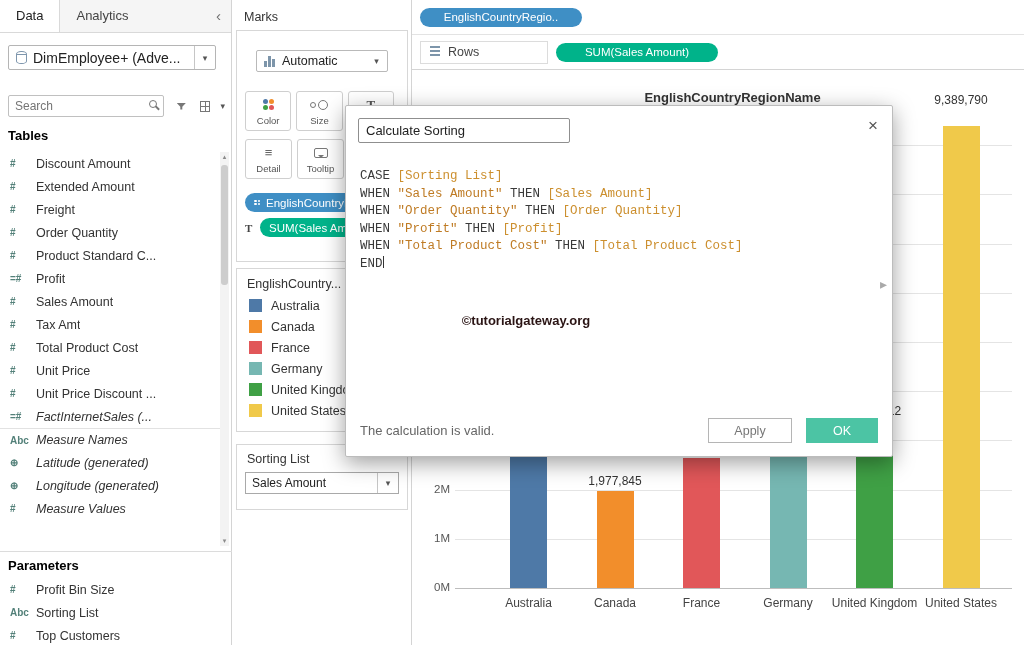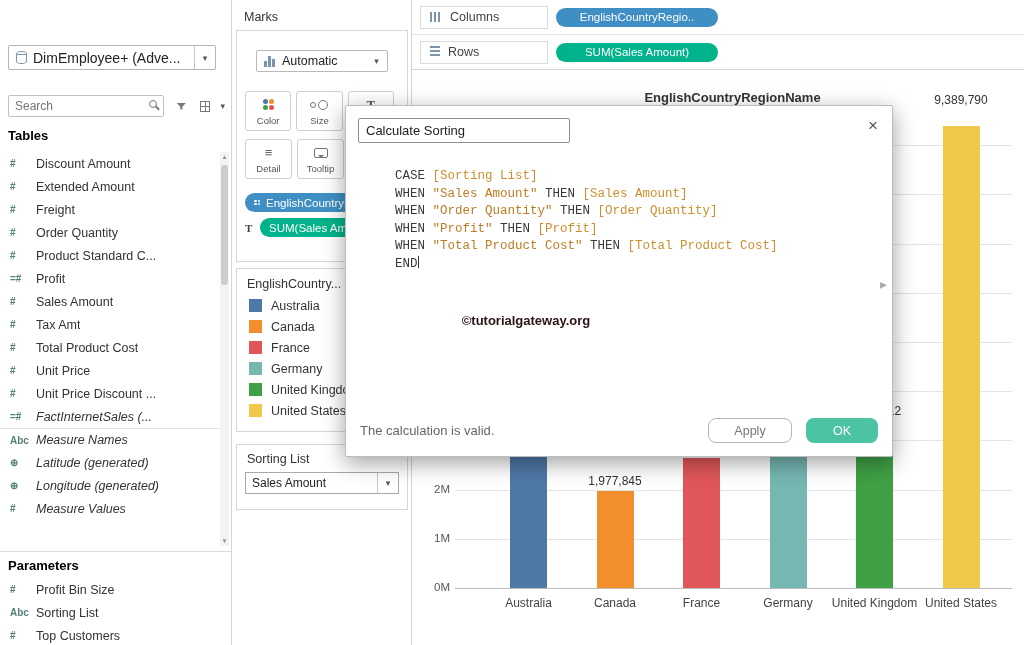--- a/index.html
+++ b/index.html
@@ -98,36 +98,41 @@
   .bar { position:absolute; width:37px; }
   .vlabel { position:absolute; width:100px; text-align:center; font-size:12px; color:#333; }
   .xlabel { position:absolute; width:88px; text-align:center; font-size:12px; color:#444; line-height:15px; }
   
   #dialog { position:absolute; left:345px; top:105px; width:548px; height:352px; background:#fff; border:1px solid #bcbcbc; border-radius:2px; box-shadow:0 6px 22px rgba(0,0,0,0.38); z-index:20; }
   .dlg-title-input { position:absolute; left:12px; top:12px; width:212px; height:25px; border:1px solid #8f8f8f; border-radius:2px; padding:0 7px; font-size:13px; color:#222; font-family:inherit; outline:none; }
   .dlg-ds { position:absolute; left:246px; top:18px; display:flex; align-items:center; color:#9a9a9a; font-size:11.5px; }
   .dlg-ds .db-icon { border-color:#a8a8a8; margin:0 6px 0 0; }
   .dlg-ds .db-icon::before { border-color:#a8a8a8; }
   .dlg-close { position:absolute; right:14px; top:10px; font-size:17px; color:#555; }
-  .dlg-formula { position:absolute; left:14px; top:62px; right:30px; font-family:"Liberation Mono","DejaVu Sans Mono",monospace; font-size:12.5px; line-height:17.5px; white-space:pre;margin-left:35px; }
+  .dlg-formula { position:absolute; left:14px; top:62px; right:30px; font-family:"Liberation Mono","DejaVu Sans Mono",monospace; font-size:12.5px; line-height:17.5px; white-space:pre; }
   .dlg-formula .kw { color:#3a3a3a; }
   .dlg-formula .str { color:#bf7b24; }
   .dlg-formula .ref { color:#cc8f2e; }
   .cursor { display:inline-block; width:1px; height:12px; background:#333; vertical-align:-1px; }
   .dlg-watermark { position:absolute; left:90px; width:180px; top:207px; text-align:center; font-weight:bold; font-size:13px; color:#2a1414; }
   .dlg-expand { position:absolute; right:5px; top:170px; color:#a9a9a9; font-size:14px; }
   .dlg-status { position:absolute; left:14px; bottom:18px; font-size:13px; color:#666; }
-  .dlg-btn { position:absolute; bottom:13px; height:25px; border-radius:8px; font-size:12.5px; text-align:center; line-height:24px; }
+  .dlg-btn { position:absolute; bottom:13px; height:25px; border-radius:0; font-size:12.5px; text-align:center; line-height:24px; }
   .dlg-apply { right:100px; width:84px; background:#fff; border:1px solid #b5b5b5; color:#777; }
   .dlg-ok { right:14px; width:72px; color:#fff; border:1px solid transparent; }
 </style>
 </head>
 <body>
 
 <div id="data-panel">
+  <div class="tabbar">
+    <div class="tab active">Data</div>
+    <div class="tab inactive">Analytics</div>
+    <div class="collapse">‹</div>
+  </div>
   <div class="ds-box">
     <span class="db-icon"></span>
     <span class="ds-text">DimEmployee+ (Adve...</span>
     <span class="caret-btn">
         <span>▾</span>
       </span>
   </div>
   <div class="search-row">
     <span class="search-box">
       <input placeholder="Search" style="">
@@ -359,28 +364,20 @@
       <span class="dd-label">Sales Amount</span>
       <span class="caret-btn">
           <span>▾</span>
         </span>
     </div>
   </div>
 </div>
 
 <div id="shelves">
   <div class="shelf-row">
-    <div class="shelf-label-box">
-      <span class="cols-icon">
-          <span></span>
-          <span></span>
-          <span></span>
-        </span>
-      <span class="shelf-label">Columns</span>
-    </div>
     <div class="shelf-pill" style="background-color: rgb(63, 143, 197);">EnglishCountryRegio..</div>
   </div>
   <div class="shelf-row" style="border-bottom:1px solid #d4d4d4;">
     <div class="shelf-label-box">
       <span class="rows-icon">
           <span></span>
           <span></span>
           <span></span>
         </span>
       <span class="shelf-label">Rows</span>

